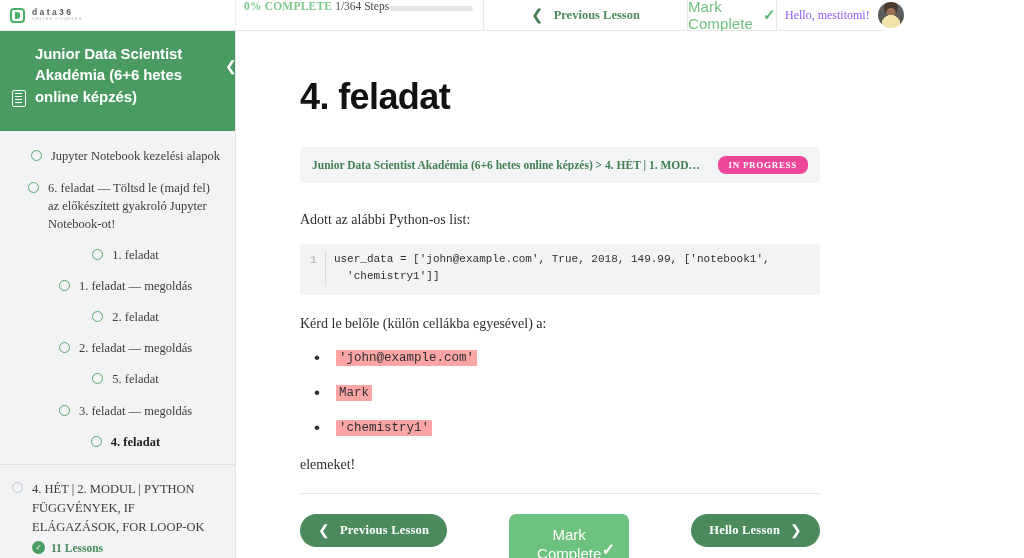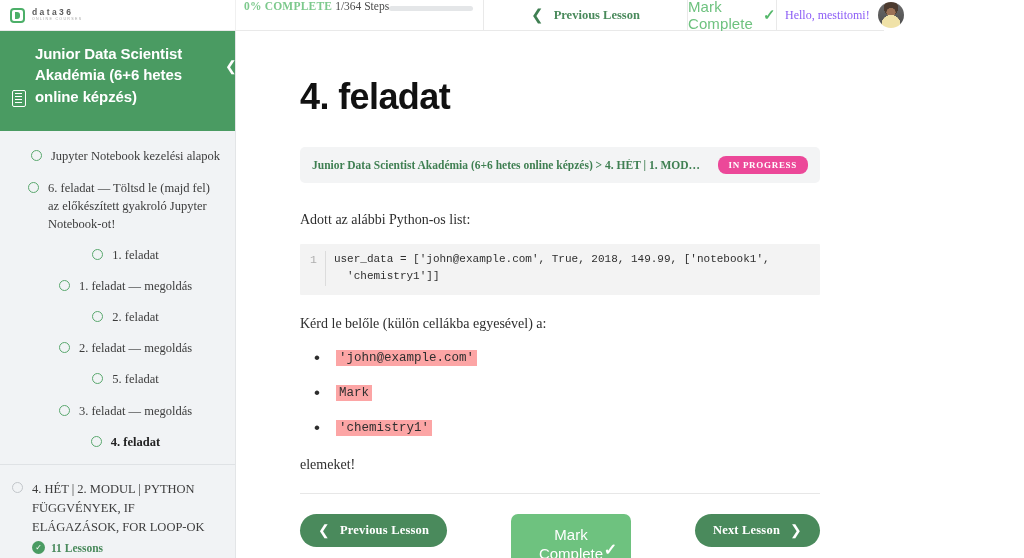--- a/index.html
+++ b/index.html
@@ -466,21 +466,21 @@
               <span class="lines">
                 <span>Mark</span><br>
                 <span>Complete</span>
               </span>
               <span class="tick">✓</span>
             </button>
 
           </div>
 
           <button class="btn btn-next">
-            <span>Next Lesson</span>
+            <span>Hello Lesson</span>
             <span class="chev">❯</span>
           </button>
         </div>
 
       </div>
     </main>
   </div>
 </div>
 
 </body></html>

